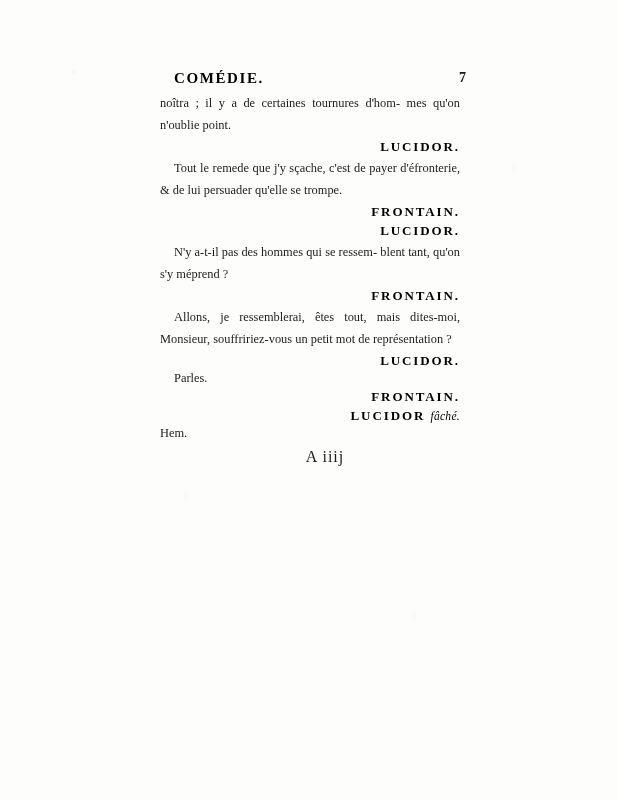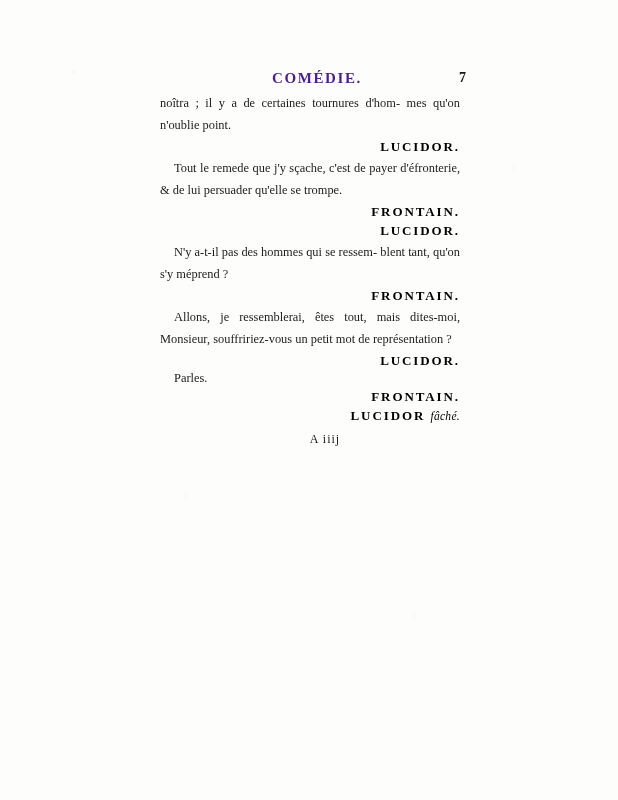--- a/index.html
+++ b/index.html
@@ -40,26 +40,26 @@
     top: 70px;
     width: 300px;
   }
 
   .header-row {
     position: relative;
     height: 20px;
     margin-bottom: 2px;
   }
   .running-title {
-    text-align: center;
+    text-align: left;
     font-size: 15px;
     letter-spacing: 1.6px;
     font-variant: small-caps;
     font-weight: 600;
-    color: #4c1d95;
+    color: #000000;
     padding-left: 14px;
   }
   .folio {
     position: absolute;
     right: -6px;
     top: 0px;
     font-size: 14px;
     font-weight: 700;
     color: #161616;
   }
@@ -101,21 +101,21 @@
   }
   .flush-line {
     font-size: 12.4px;
     line-height: 14.6px;
     margin: 0 0 1px 0;
   }
 
   .signature {
     margin-top: 8px;
     text-align: center;
-    font-size: 12px;
+    font-size: 16px;
     letter-spacing: 1px;
     padding-left: 30px;
   }
 
   
   .text-block * {
     text-rendering: optimizeLegibility;
   }
 </style>
 </head>
@@ -153,17 +153,18 @@
     <p class="short-line">Parles.</p>
 
     <div class="speaker">FRONTAIN.</div>
 
 
     <div class="speaker">
       <span>LUCIDOR</span>
       <span class="stage">fâché.</span>
     </div>
 
+    <p class="flush-line">Hem.</p>
 
     <div class="signature">A iiij</div>
 
   </div>
 </div>
 
 </body></html>

